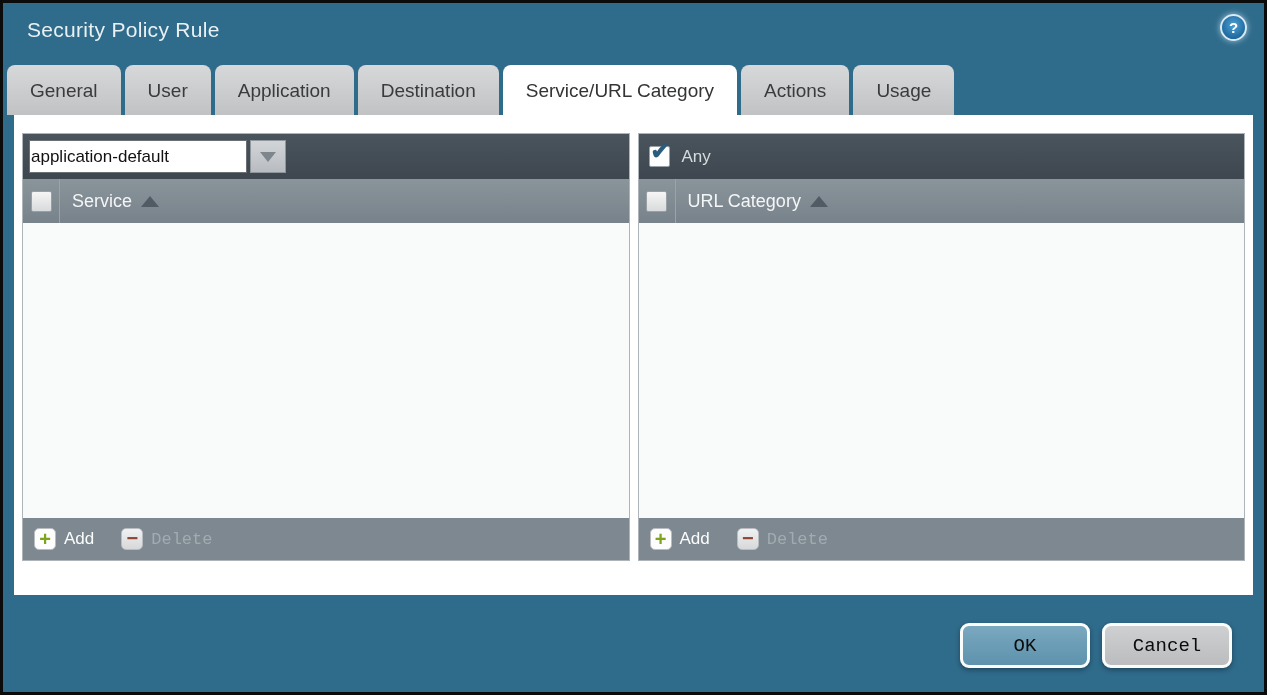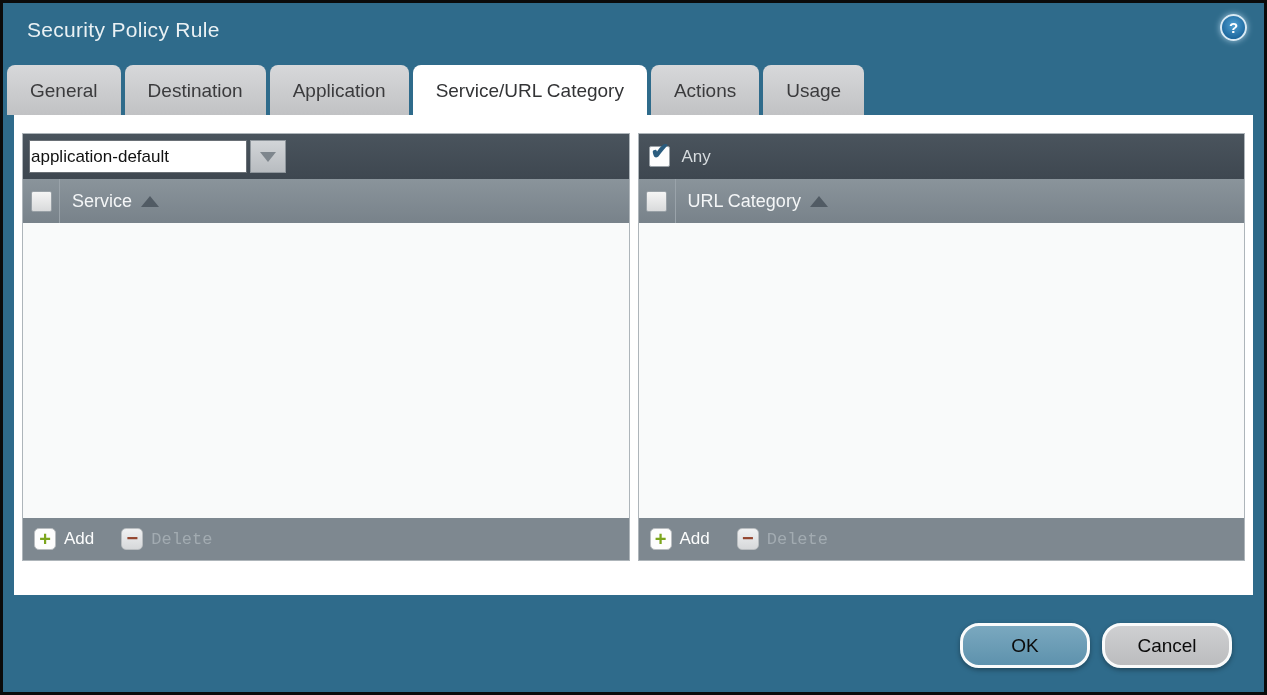--- a/index.html
+++ b/index.html
@@ -122,43 +122,44 @@
     background:linear-gradient(180deg,#F0F1F2 0%,#D6D8DA 100%);
     border:1px solid #B9BDC0; color:#94452F; line-height:18px;
   }
   .delete-btn .btn-label { color:#A2ABB1; font-size:17px;font-family:Liberation Mono, monospace; }
 
   
   .dialog-buttons {
     position:absolute; right:32px; bottom:24px; display:flex; gap:12px;
   }
   .dlg-btn {
-    width:130px; height:45px; border-radius:19px;
+    width:130px; height:45px; border-radius:9px;
     border:3px solid #FAFBFB;
-    font-family:Liberation Sans, sans-serif;
+    font-family:Liberation Mono, monospace;
     font-size:19px; color:#0B0B0B; cursor:pointer;
     box-shadow:0 2px 5px rgba(0,0,0,.35);
   }
   .ok-btn { background:linear-gradient(180deg,#7AA8BF 0%,#5E92AD 100%); }
   .cancel-btn { background:linear-gradient(180deg,#CFD0D2 0%,#BBBCBE 100%); }
 </style>
 </head>
 <body>
 
 <div class="dialog">
 
   <div class="titlebar">
     <div class="title">Security Policy Rule</div>
     <div class="help-btn">?</div>
   </div>
 
   <div class="tabs">
     <div class="tab">General</div>
+    <div class="tab">User</div>
+    <div class="tab">Application</div>
     <div class="tab">Destination</div>
-    <div class="tab">Application</div>
     <div class="tab active">Service/URL Category</div>
     <div class="tab">Actions</div>
     <div class="tab">Usage</div>
   </div>
 
   <div class="content">
 
     <div class="panel">
       <div class="panel-toolbar">
         <input class="dropdown-input" type="text" readonly="" value="application-default" style="">

